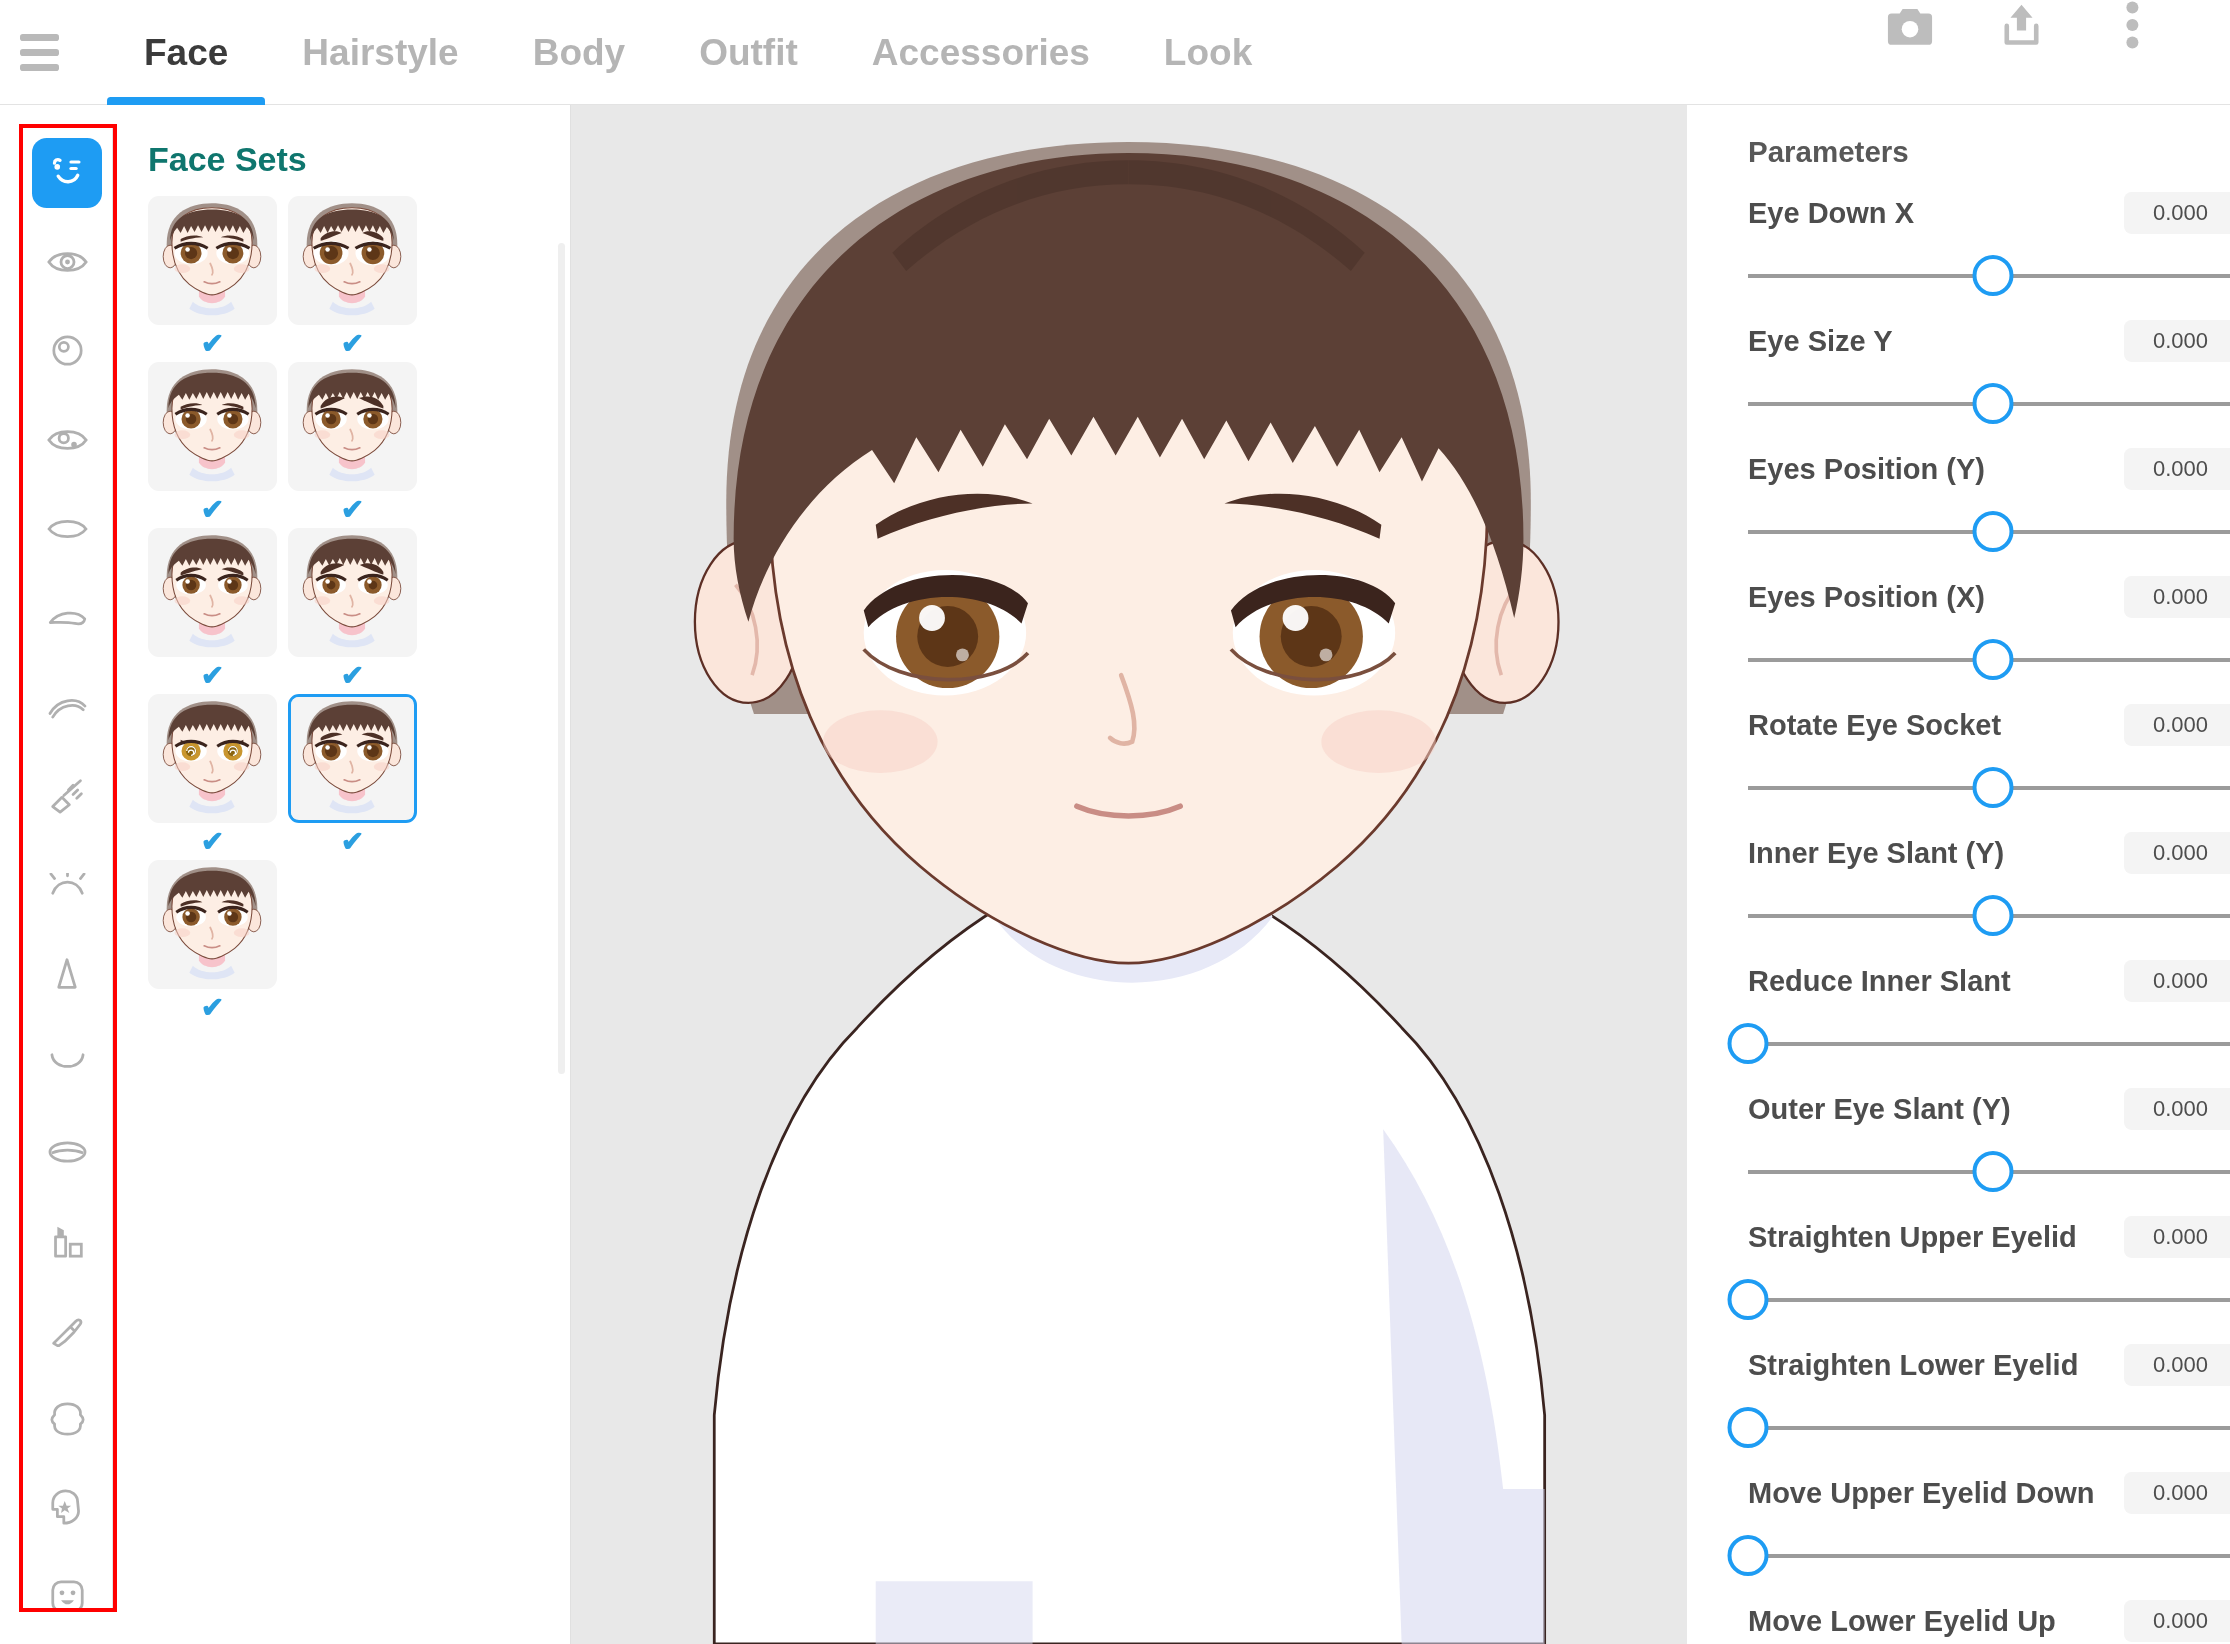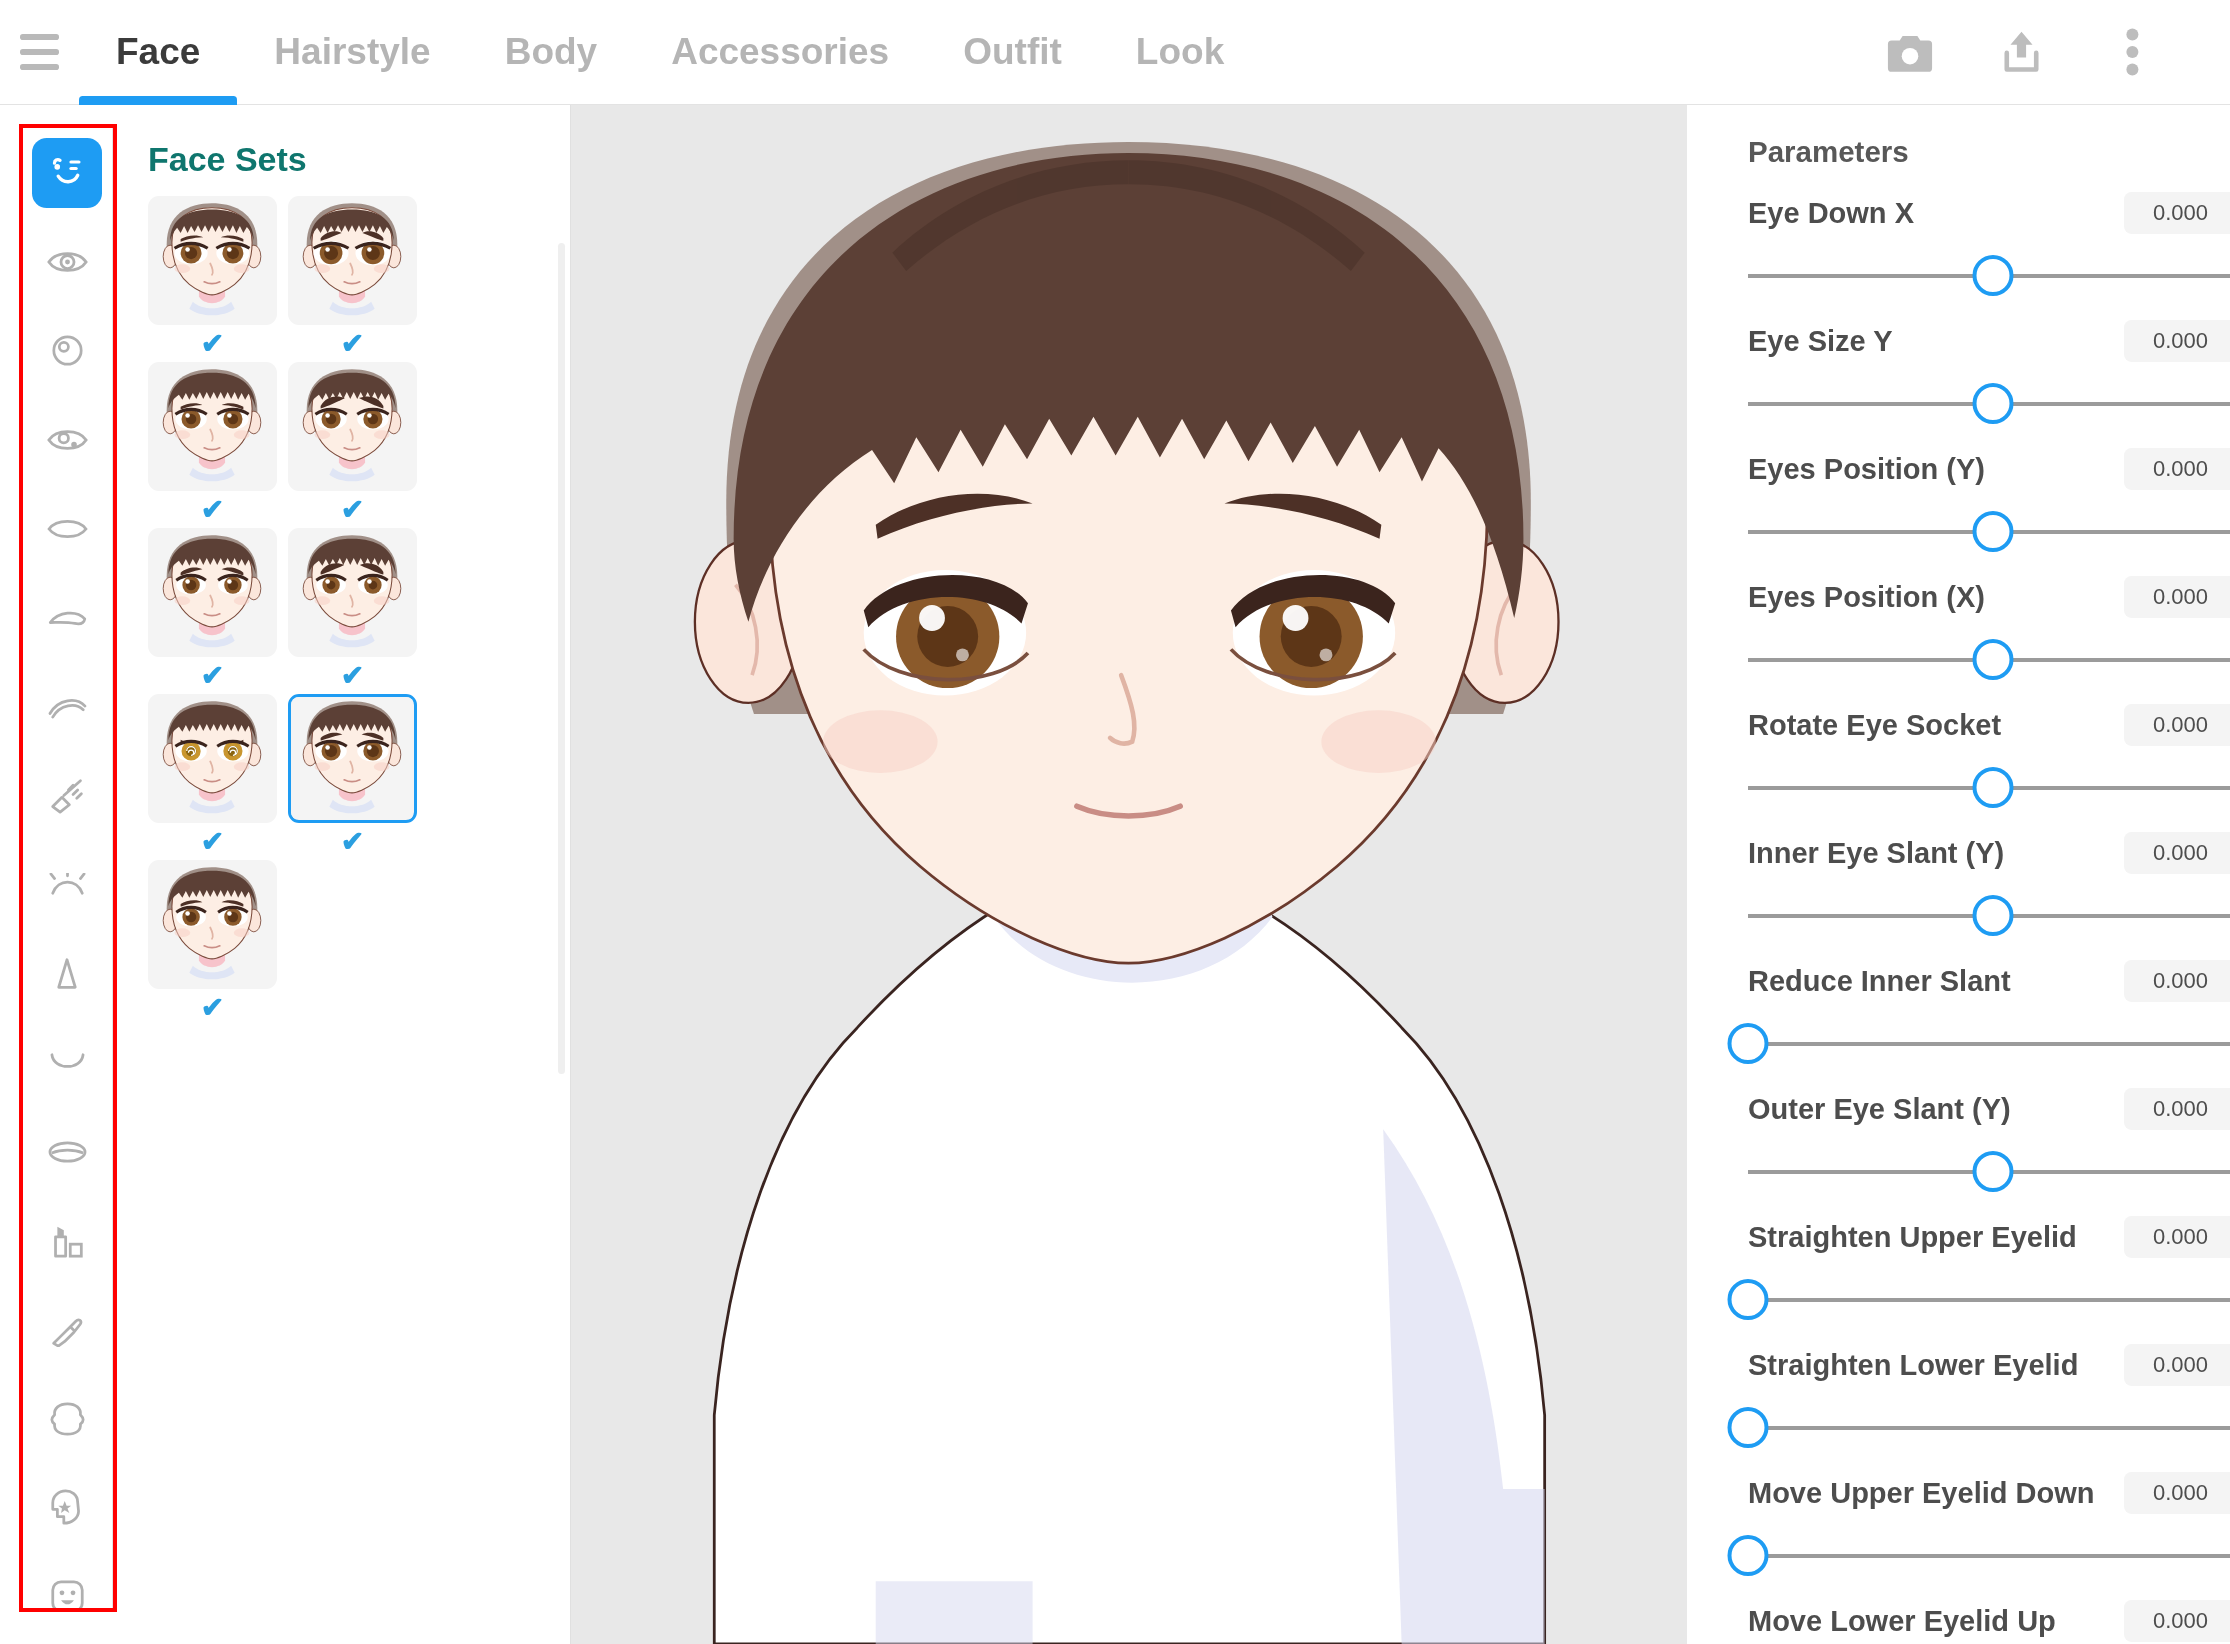--- a/index.html
+++ b/index.html
@@ -9,21 +9,21 @@
     background: #ffffff;
     overflow: hidden;
   }
   #app { position: relative; width: 2231px; height: 1645px; background:#fff; }
 
   
   #header {
     position: absolute; left: 0; top: 0; width: 2231px; height: 105px;
     background: #ffffff;
     border-bottom: 0.9px solid #e3e3e3;
-    display: flex; align-items: center;
+    display: flex; align-items: flex-start; gap: 28px;
   }
   #hamburger {
     width: 79px; height: 105px; display: flex; flex-direction: column;
     align-items: center; justify-content: center; gap: 8.3px; cursor: pointer;
   }
   #hamburger span { display:block; width: 39px; height: 6.5px; background: #b9b9b9; border-radius: 2.8px; }
 
   .tabs { display: flex; align-items: center; height: 105px; }
   .tab {
     position: relative; height: 105px;
@@ -154,22 +154,22 @@
   <div id="header">
     <div id="hamburger">
       <span></span>
       <span></span>
       <span></span>
     </div>
     <div class="tabs" id="tabs">
         <div class="tab active">Face</div>
         <div class="tab">Hairstyle</div>
         <div class="tab">Body</div>
+        <div class="tab">Outfit</div>
         <div class="tab">Accessories</div>
-        <div class="tab">Outfit</div>
         <div class="tab">Look</div>
       </div>
     <div id="header-actions">
       <div class="hicon">
         <svg width="46" height="41" viewBox="0 0 50 44">
           <path d="M17 4h16l3.2 5H45a4 4 0 0 1 4 4v26a4 4 0 0 1-4 4H5a4 4 0 0 1-4-4V13a4 4 0 0 1 4-4h8.8L17 4z" fill="#bdbdbd"></path>
           <circle cx="25" cy="26" r="9" fill="#ffffff"></circle>
         </svg>
       </div>
       <div class="hicon">

